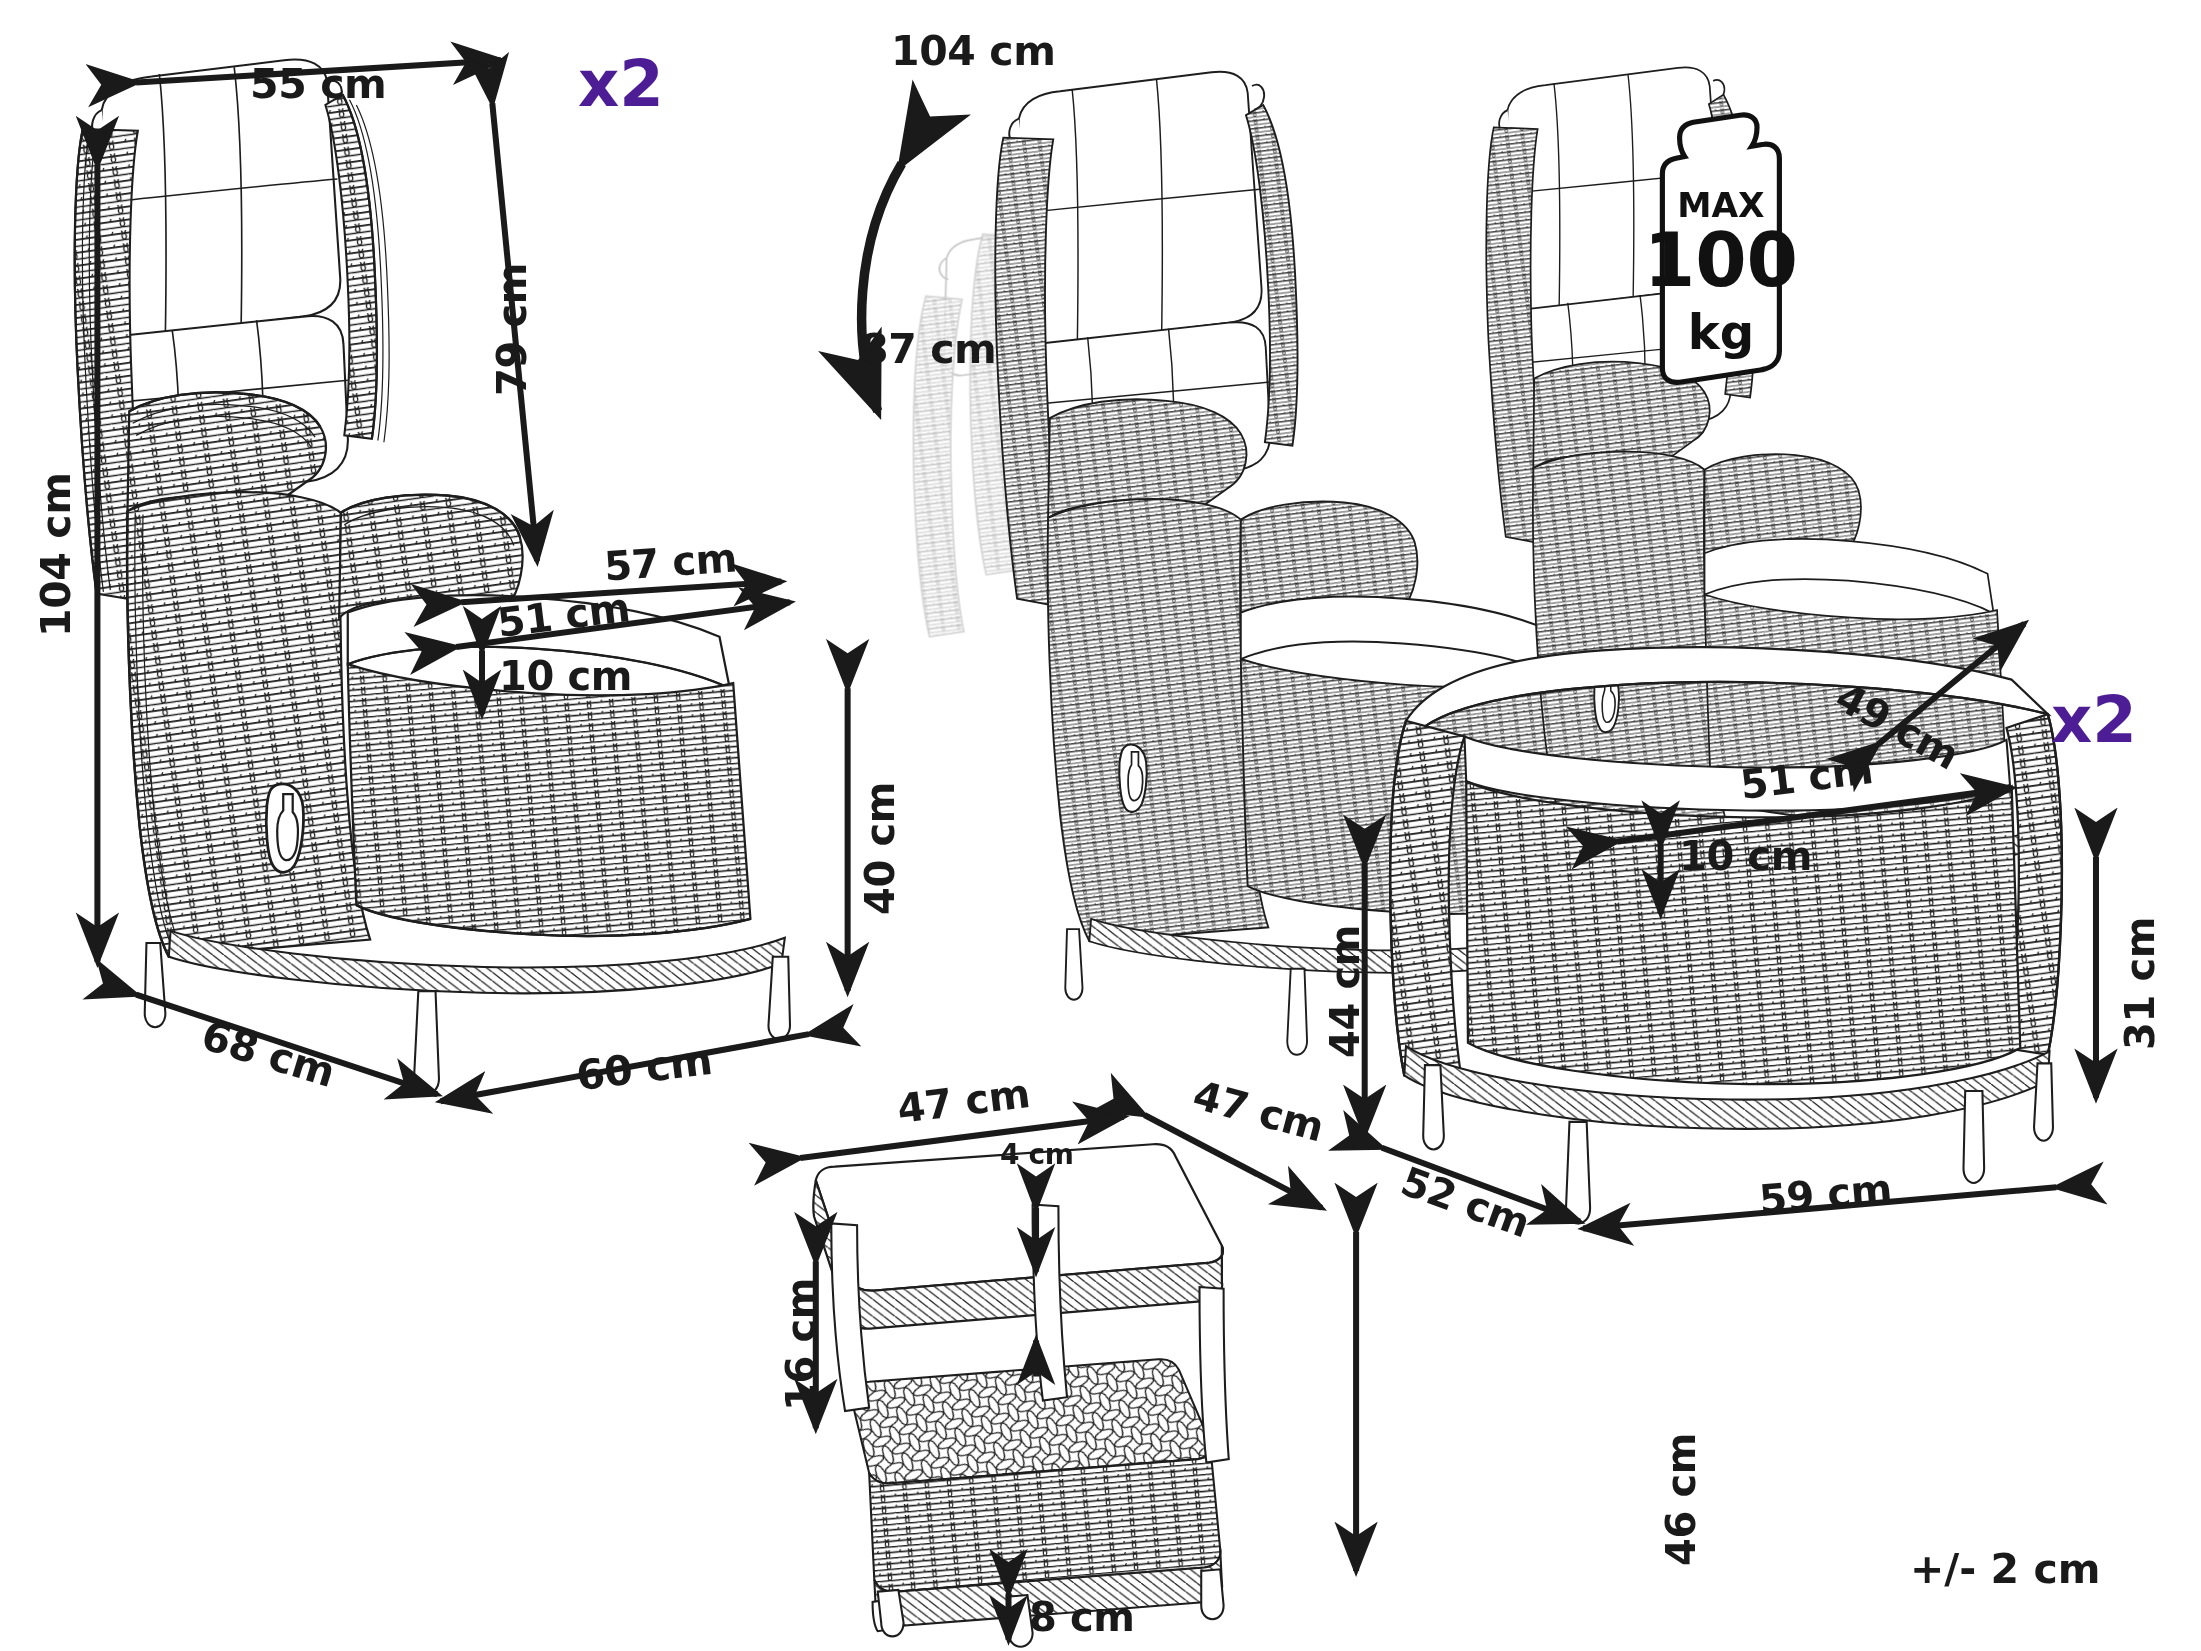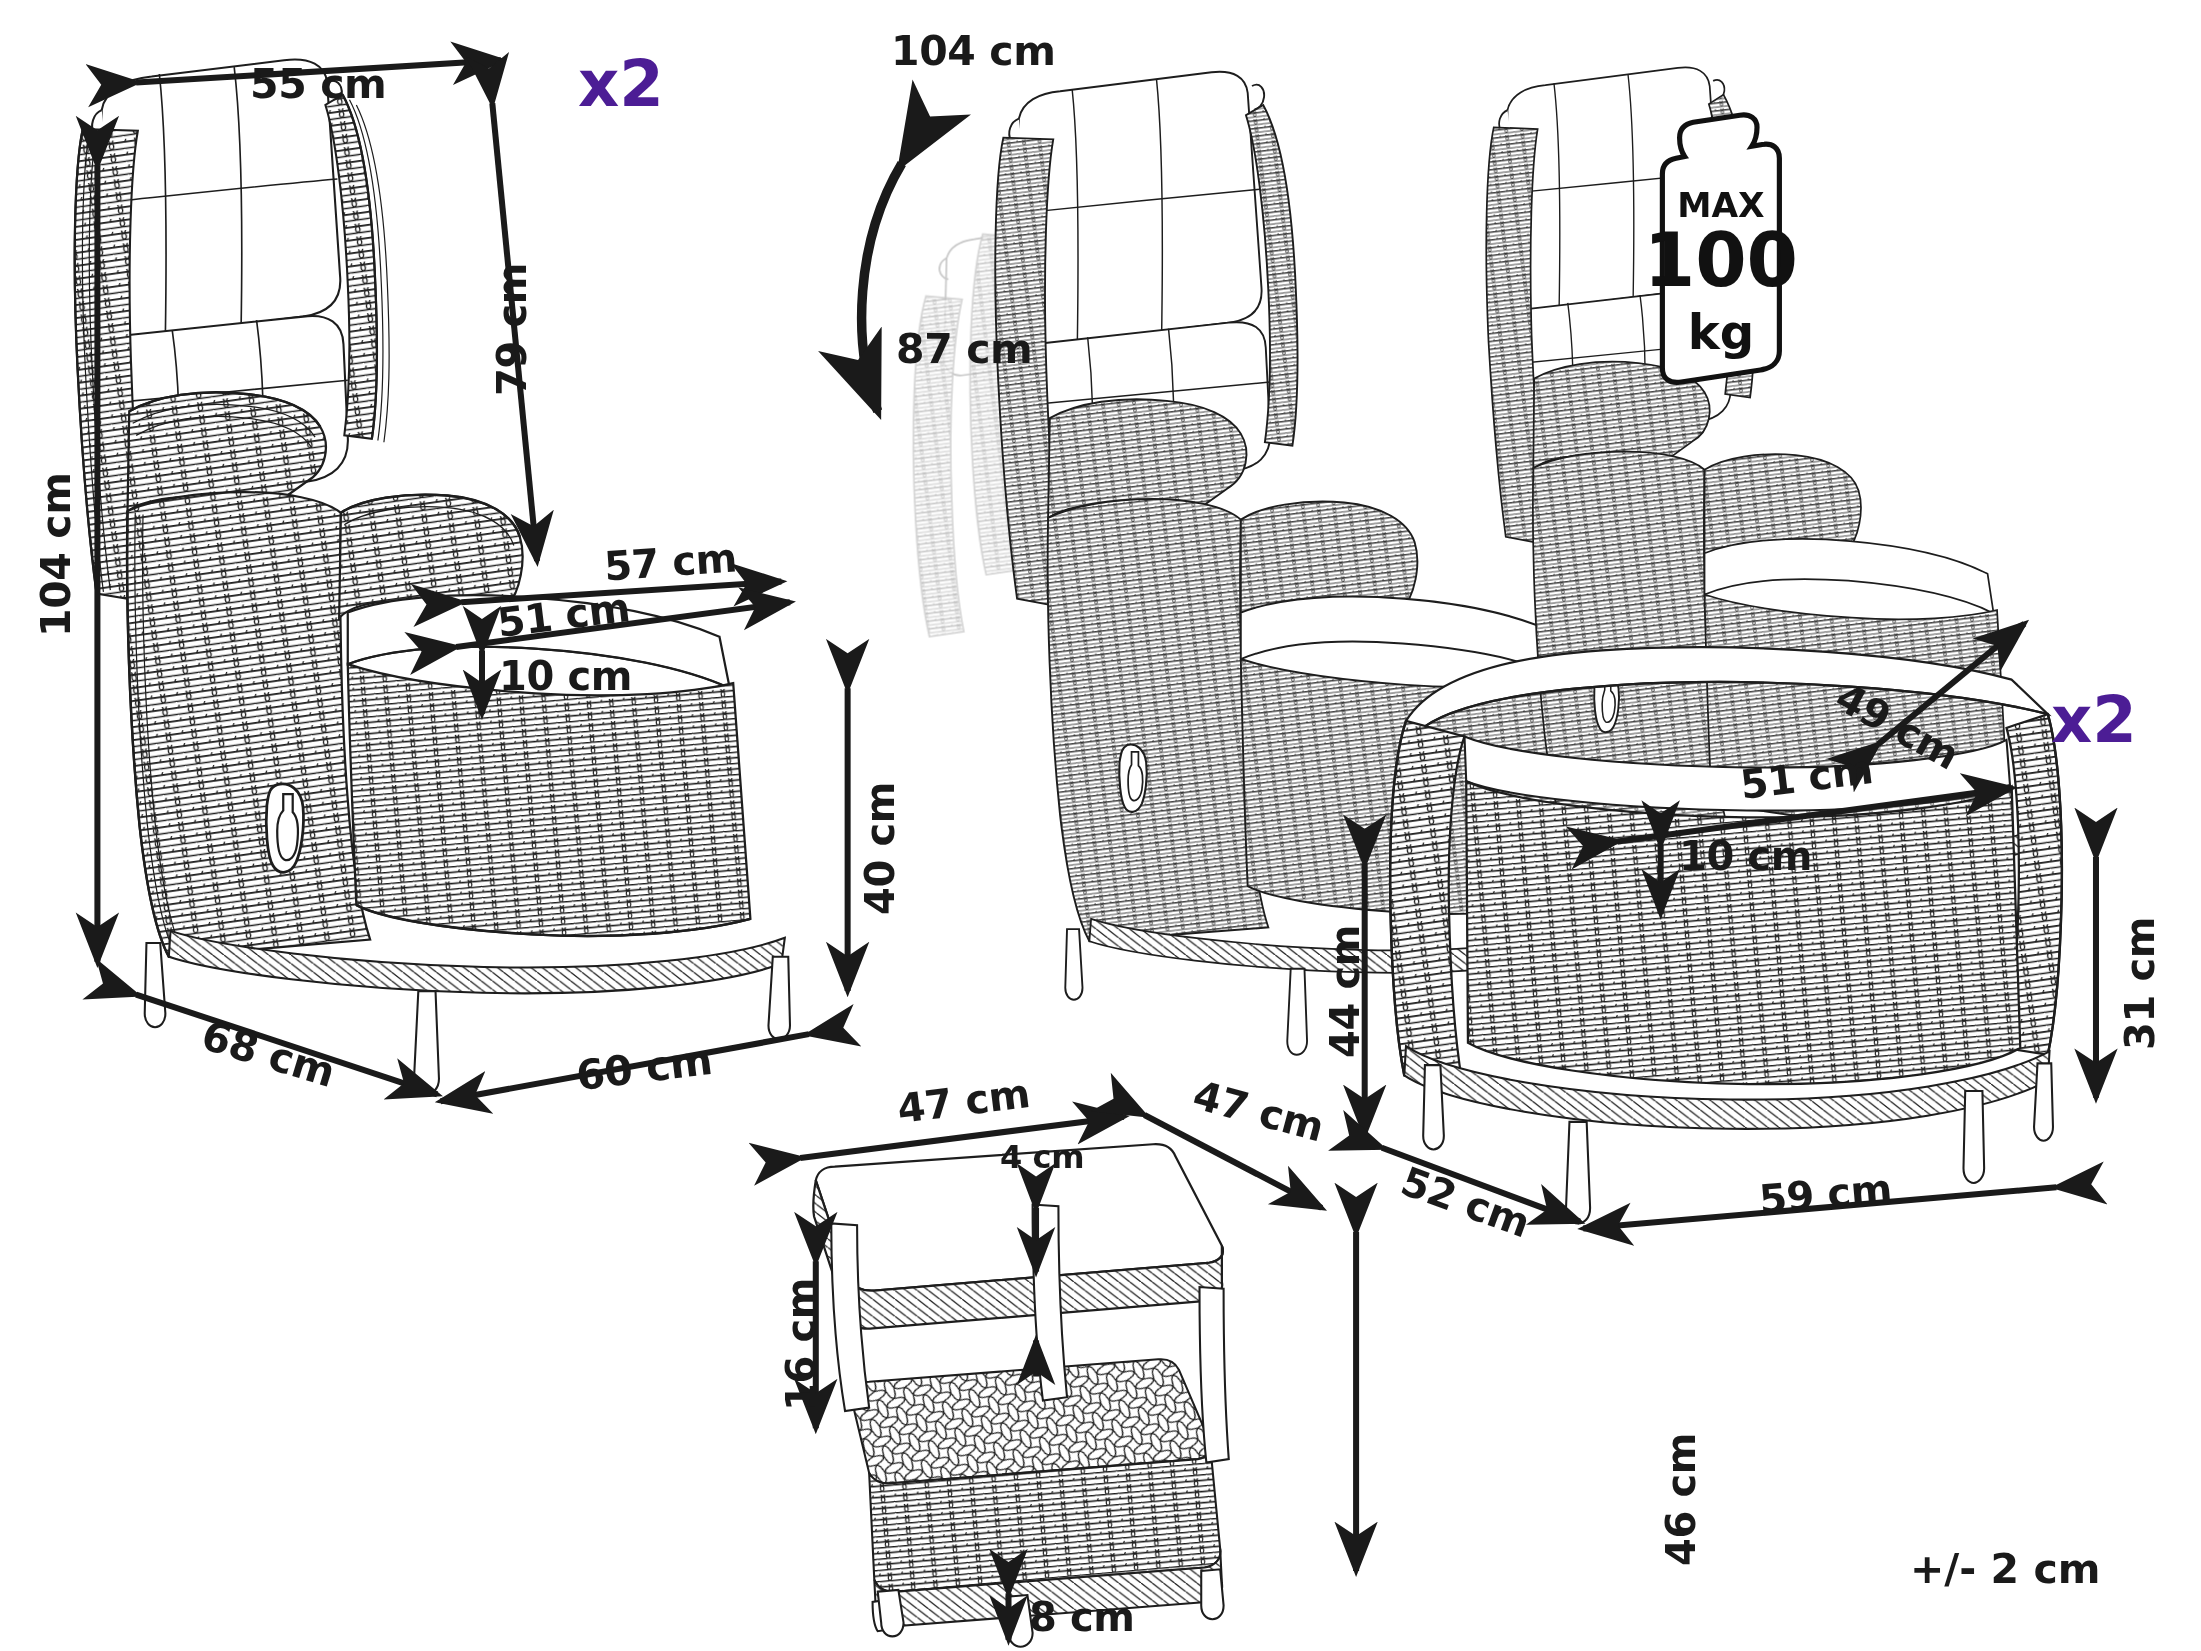--- a/index.html
+++ b/index.html
@@ -444,21 +444,21 @@
 
   <div class="dimlabel rot90" style="left:860px;top:915px;font-size:40px;">40 cm</div>
 
   <div class="dimlabel" style="left:200px;top:1034px;font-size:41px;transform:rotate(17deg);">68 cm</div>
 
   <div class="dimlabel" style="left:576px;top:1048px;font-size:41px;transform:rotate(-7deg);">60 cm</div>
 
   <div class="qty" style="left:578px;top:52px;font-size:64px;">x2</div>
 
   <div class="dimlabel" style="left:891px;top:31px;font-size:41px;">104 cm</div>
-  <div class="dimlabel" style="left:860px;top:329px;font-size:41px;margin-left:36px;">87 cm</div>
+  <div class="dimlabel" style="left:860px;top:329px;font-size:41px;">87 cm</div>
 
   <div class="dimlabel" style="left:1831px;top:706px;font-size:40px;transform:rotate(29deg);">49 cm</div>
 
   <div class="dimlabel" style="left:1740px;top:757px;font-size:40px;transform:rotate(-7deg);">51 cm</div>
 
   <div class="dimlabel" style="left:1679px;top:836px;font-size:40px;">10 cm</div>
 
   <div class="dimlabel rot90" style="left:1325px;top:1058px;font-size:40px;">44 cm</div>
 
   <div class="dimlabel rot90" style="left:2120px;top:1050px;font-size:40px;">31 cm</div>
@@ -466,21 +466,21 @@
   <div class="dimlabel" style="left:1399px;top:1182px;font-size:40px;transform:rotate(20deg);">52 cm</div>
 
   <div class="dimlabel" style="left:1759px;top:1174px;font-size:40px;transform:rotate(-5deg);">59 cm</div>
 
   <div class="qty" style="left:2051px;top:688px;font-size:64px;">x2</div>
 
   <div class="dimlabel" style="left:897px;top:1081px;font-size:40px;transform:rotate(-7deg);">47 cm</div>
 
   <div class="dimlabel" style="left:1192px;top:1091px;font-size:40px;transform:rotate(15deg);">47 cm</div>
 
-  <div class="dimlabel" style="left:1000px;top:1141px;font-size:32px;">4 cm</div>
+  <div class="dimlabel" style="left:1000px;top:1141px;font-size:28px;">4 cm</div>
 
   <div class="dimlabel rot90" style="left:781px;top:1411px;font-size:40px;">16 cm</div>
 
   <div class="dimlabel rot90" style="left:1661px;top:1566px;font-size:40px;">46 cm</div>
 
   <div class="dimlabel" style="left:1029px;top:1597px;font-size:40px;">8 cm</div>
 
   <div class="tol" style="left:1901px;top:1549px;font-size:41px;margin-left:9px;">+/- 2 cm</div>
 
 </div>

